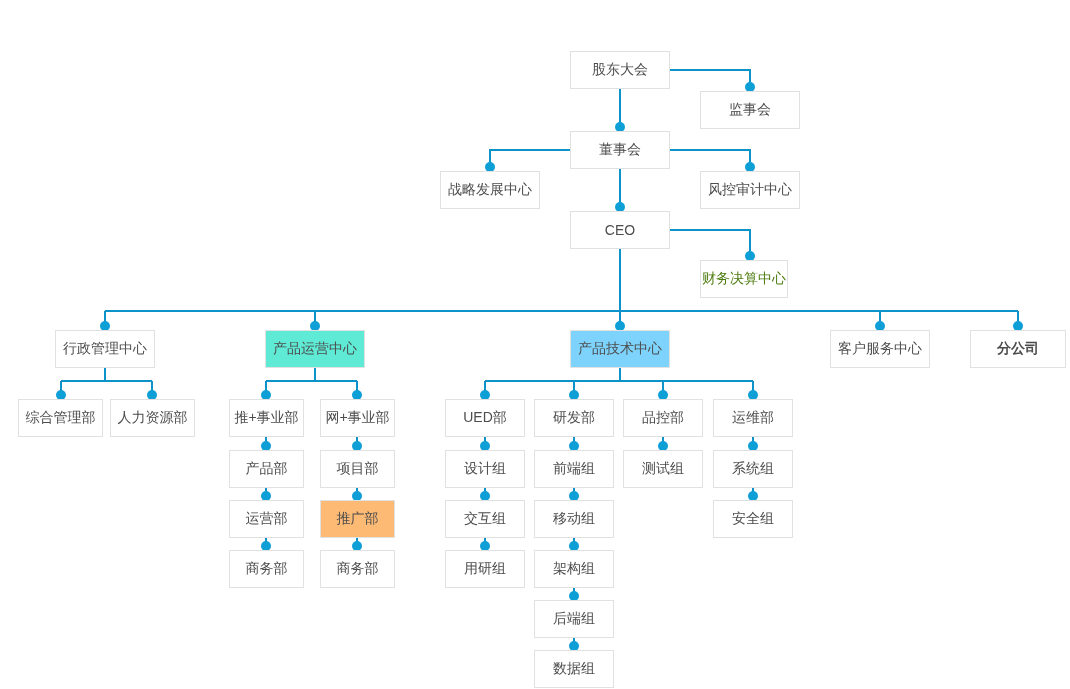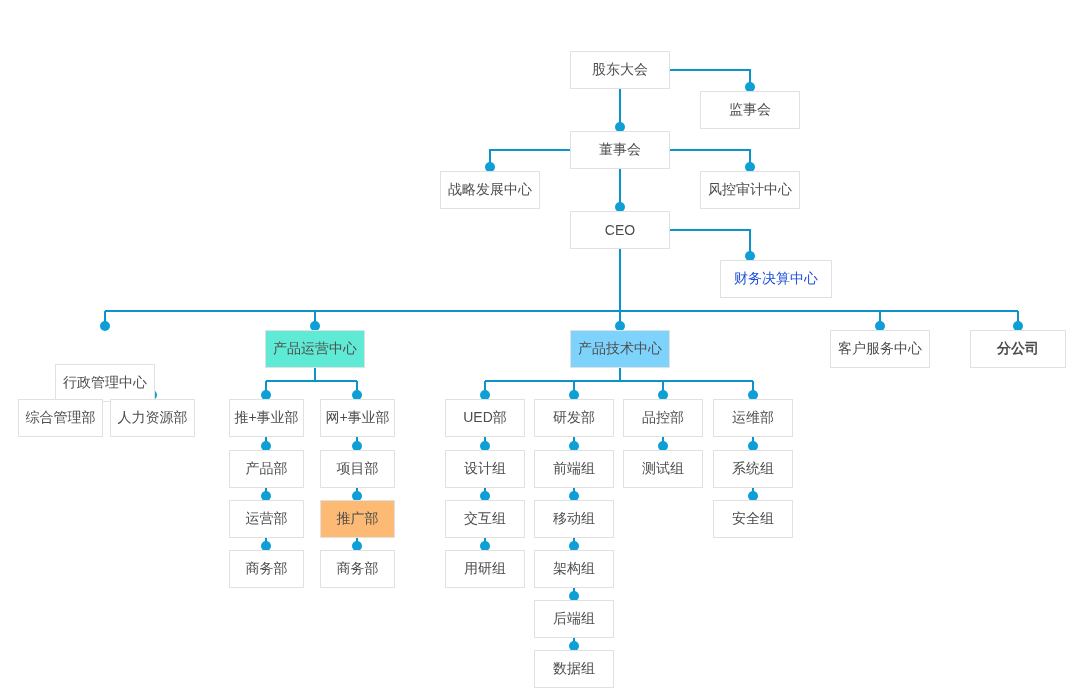--- a/index.html
+++ b/index.html
@@ -99,23 +99,23 @@
         <circle cx="574" cy="646" r="5"></circle>
     </g>
   </svg>
 
   <div class="node" style="left: 570px; top: 51px; width: 100px; border-color: rgb(225, 225, 225); background: rgb(255, 255, 255); color: rgb(77, 77, 77);">股东大会</div>
   <div class="node" style="left: 700px; top: 91px; width: 100px; border-color: rgb(225, 225, 225); background: rgb(255, 255, 255); color: rgb(77, 77, 77);">监事会</div>
   <div class="node" style="left: 570px; top: 131px; width: 100px; border-color: rgb(225, 225, 225); background: rgb(255, 255, 255); color: rgb(77, 77, 77);">董事会</div>
   <div class="node" style="left: 440px; top: 171px; width: 100px; border-color: rgb(225, 225, 225); background: rgb(255, 255, 255); color: rgb(77, 77, 77);">战略发展中心</div>
   <div class="node" style="left: 700px; top: 171px; width: 100px; border-color: rgb(225, 225, 225); background: rgb(255, 255, 255); color: rgb(77, 77, 77);">风控审计中心</div>
   <div class="node" style="left: 570px; top: 211px; width: 100px; border-color: rgb(225, 225, 225); background: rgb(255, 255, 255); color: rgb(77, 77, 77);">CEO</div>
-  <div class="node" style="left: 700px; top: 260px; width: 112px; border-color: rgb(225, 225, 225); background: rgb(255, 255, 255); color: #1d4ed8; margin-left: 20px;">财务决算中心</div>
+  <div class="node" style="left: 700px; top: 260px; width: 88px; border-color: rgb(225, 225, 225); background: rgb(255, 255, 255); color: #4d7c0f;">财务决算中心</div>
 
-  <div class="node" style="left: 55px; top: 330px; width: 100px; border-color: rgb(225, 225, 225); background: rgb(255, 255, 255); color: rgb(77, 77, 77); margin-top: 34px;">行政管理中心</div>
+  <div class="node" style="left: 55px; top: 330px; width: 100px; border-color: rgb(225, 225, 225); background: rgb(255, 255, 255); color: rgb(77, 77, 77);">行政管理中心</div>
   <div class="node" style="left: 265px; top: 330px; width: 100px; border-color: rgb(225, 225, 225); background: #5eead4; color: rgb(77, 77, 77);">产品运营中心</div>
   <div class="node" style="left: 570px; top: 330px; width: 100px; border-color: rgb(225, 225, 225); background: #7dd3fc; color: rgb(77, 77, 77);">产品技术中心</div>
   <div class="node" style="left: 830px; top: 330px; width: 100px; border-color: rgb(225, 225, 225); background: rgb(255, 255, 255); color: rgb(77, 77, 77);">客户服务中心</div>
   <div class="node" style="left: 970px; top: 330px; width: 96px; border-color: rgb(225, 225, 225); background: rgb(255, 255, 255); color: rgb(77, 77, 77); font-weight: bold;">分公司</div>
 
   <div class="node" style="left: 18px; top: 399px; width: 85px; border-color: rgb(225, 225, 225); background: rgb(255, 255, 255); color: rgb(77, 77, 77);">综合管理部</div>
   <div class="node" style="left: 110px; top: 399px; width: 85px; border-color: rgb(225, 225, 225); background: rgb(255, 255, 255); color: rgb(77, 77, 77);">人力资源部</div>
 
   <div class="node" style="left: 229px; top: 399px; width: 75px; border-color: rgb(225, 225, 225); background: rgb(255, 255, 255); color: rgb(77, 77, 77);">推+事业部</div>
   <div class="node" style="left: 320px; top: 399px; width: 75px; border-color: rgb(225, 225, 225); background: rgb(255, 255, 255); color: rgb(77, 77, 77); text-align: center;">网+事业部</div>

